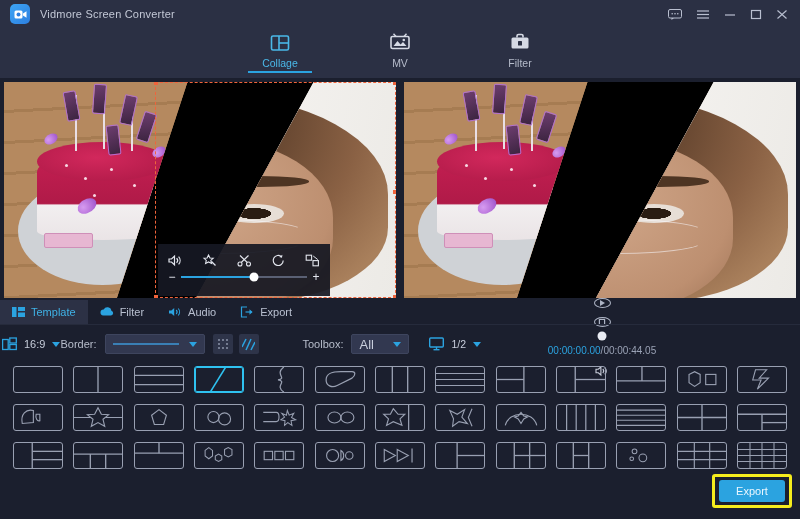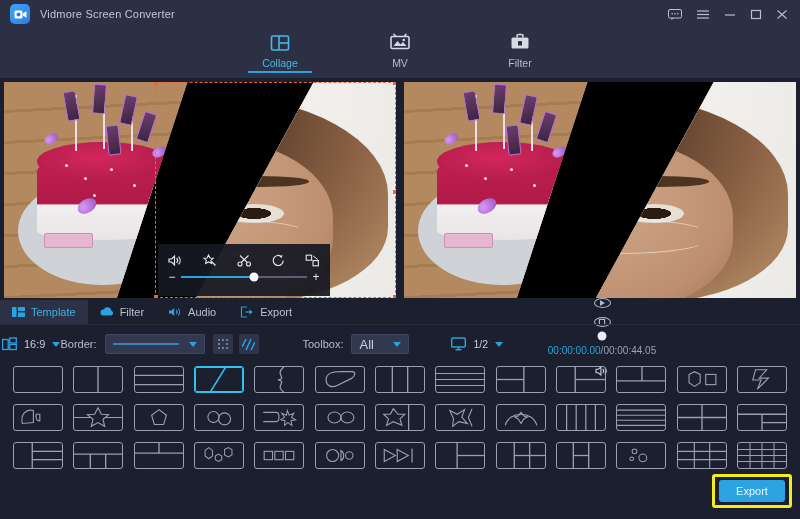--- a/index.html
+++ b/index.html
@@ -542,21 +542,21 @@
           </svg>
       </span>
     </div>
 
     <span class="olabel" style="margin-left:44px">Toolbox:</span>
     <div class="selbox" style="margin-left:8px; width:58px; justify-content:space-between">
       <span class="sval">All</span>
       <span class="caret"></span>
     </div>
 
-    <div class="pagebox" style="margin-left:42px">
+    <div class="pagebox" style="margin-left:20px">
       <span style="line-height:0">
         <svg width="15" height="14" viewBox="0 0 15 14">
             <rect x="0.7" y="1" width="13.6" height="9" rx="1" fill="none" stroke="#2ba3e0" stroke-width="1.4"></rect>
             <line x1="7.5" y1="10" x2="7.5" y2="12.5" stroke="#2ba3e0" stroke-width="1.4"></line>
             <line x1="4.5" y1="12.7" x2="10.5" y2="12.7" stroke="#2ba3e0" stroke-width="1.4"></line>
           </svg>
       </span>
       <span class="pnum">1/2</span>
       <span class="caret"></span>
     </div>

